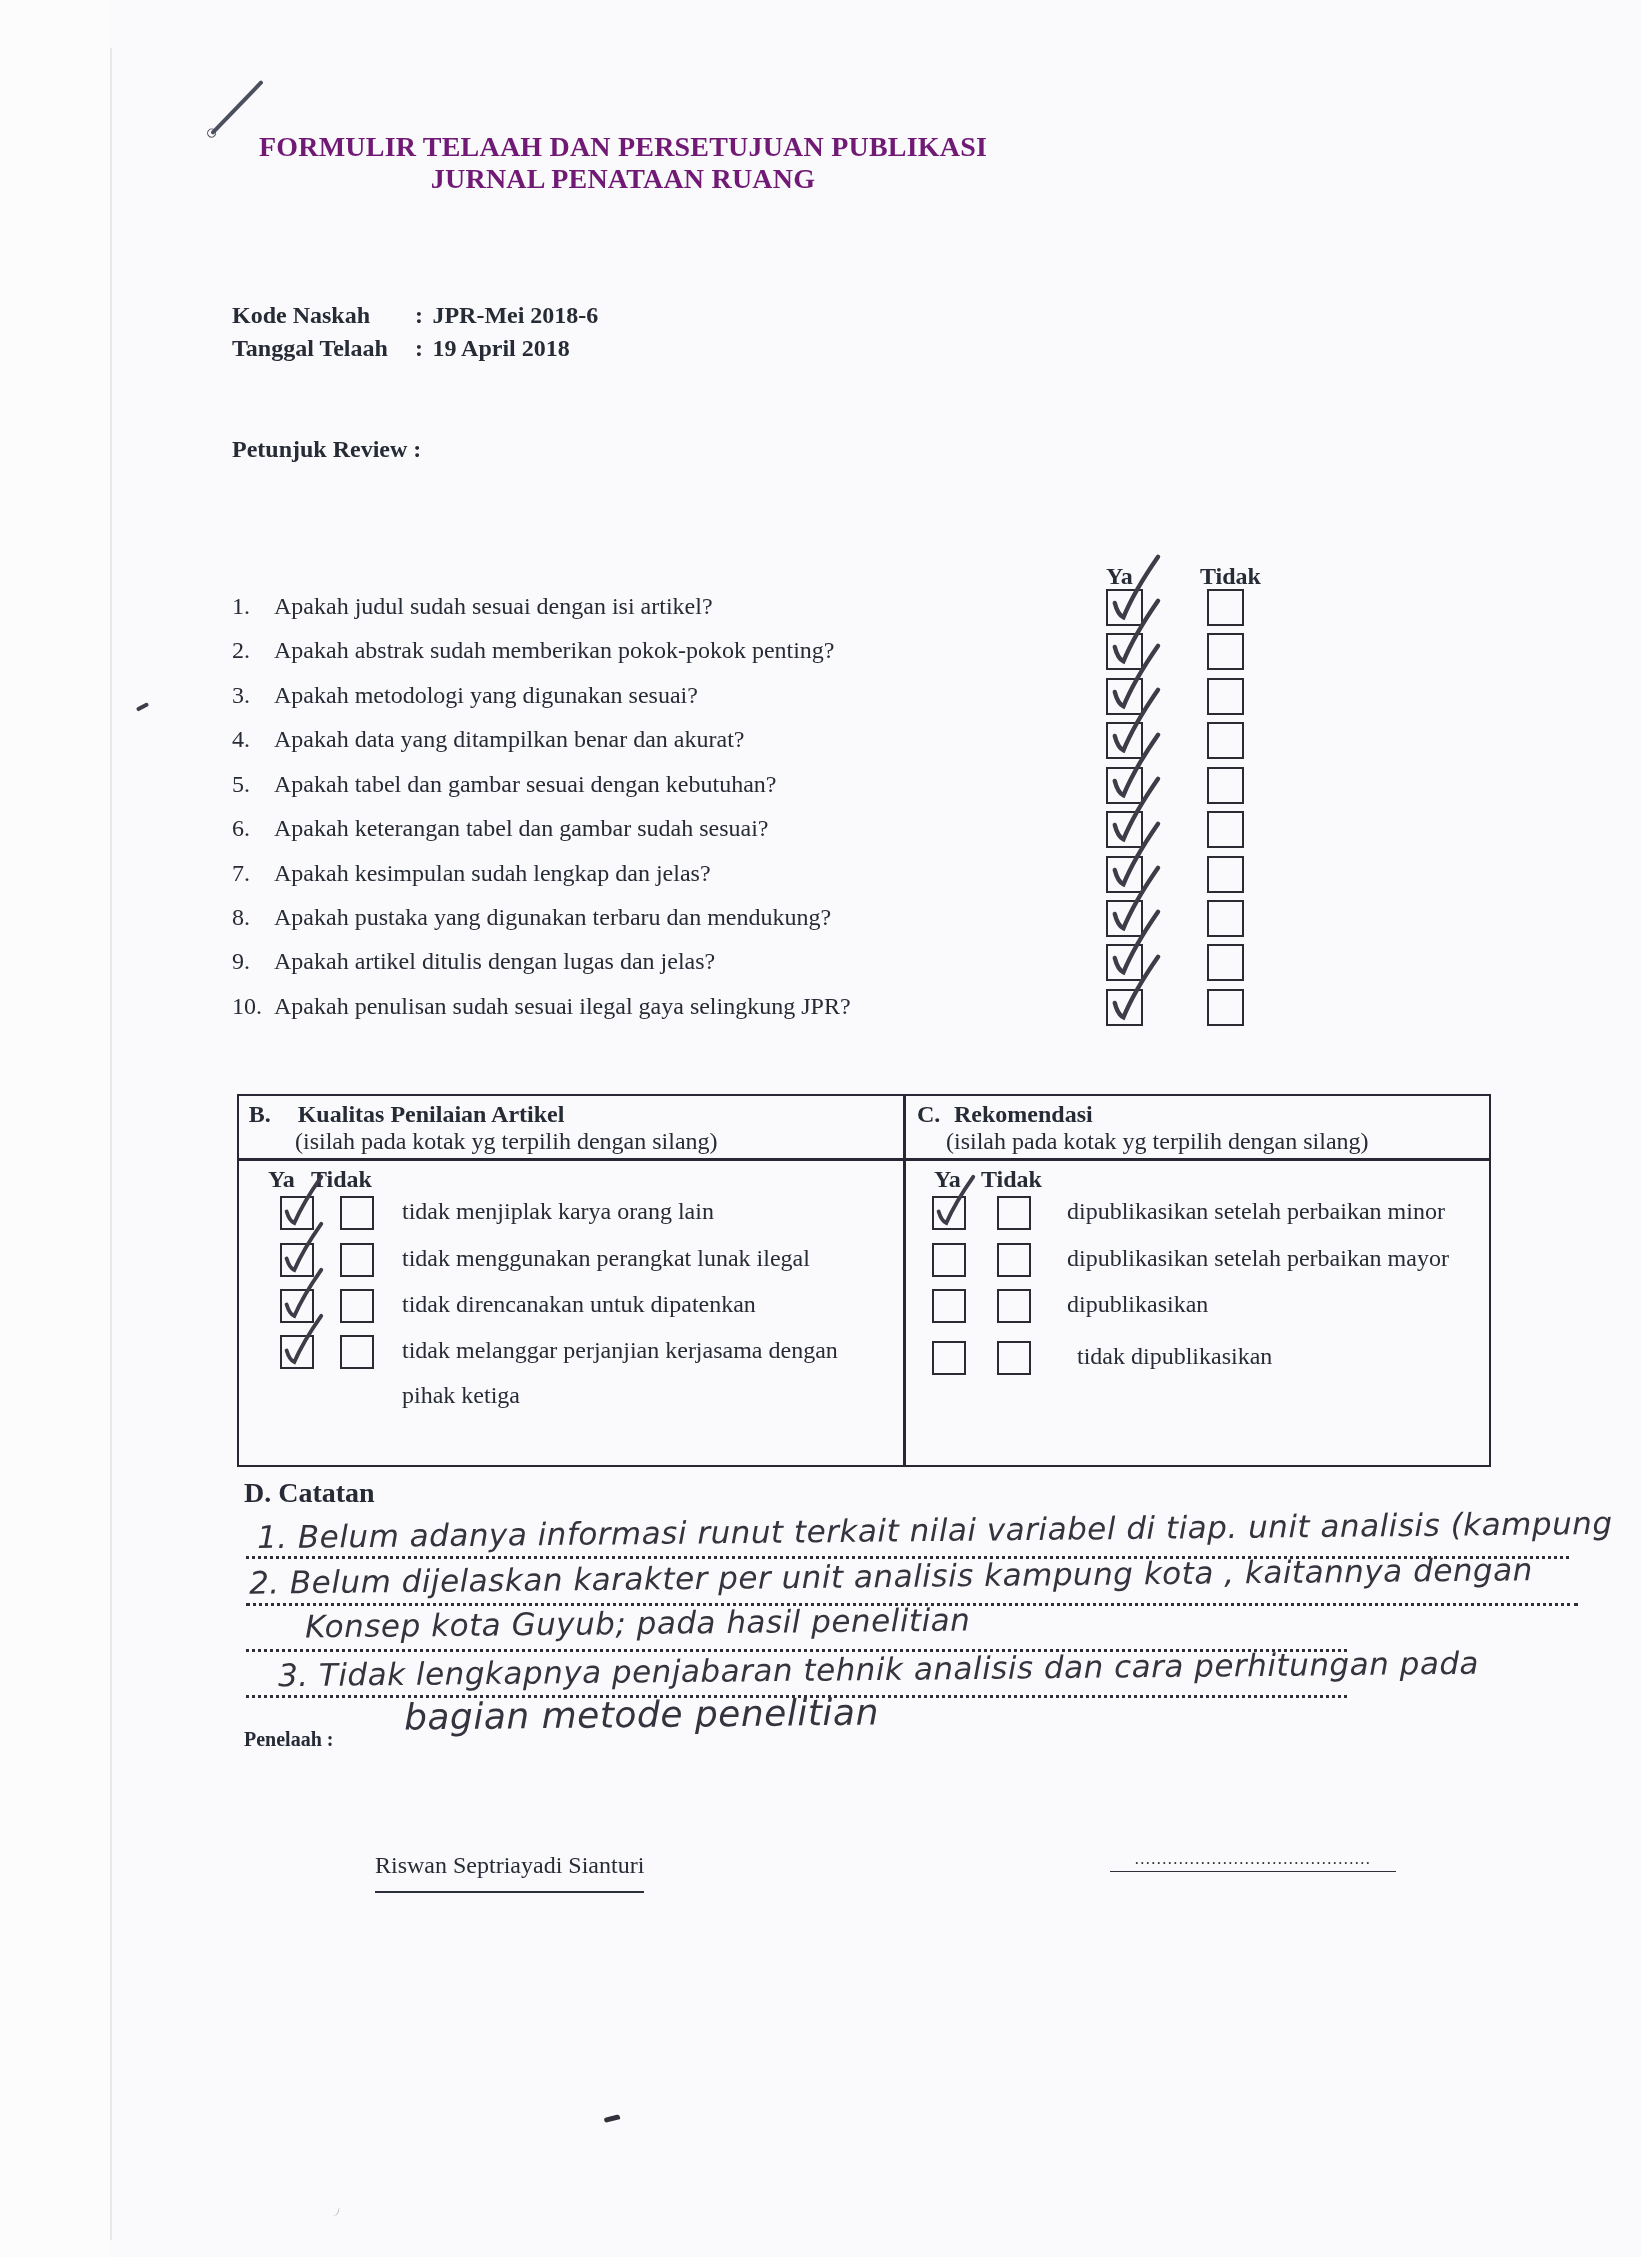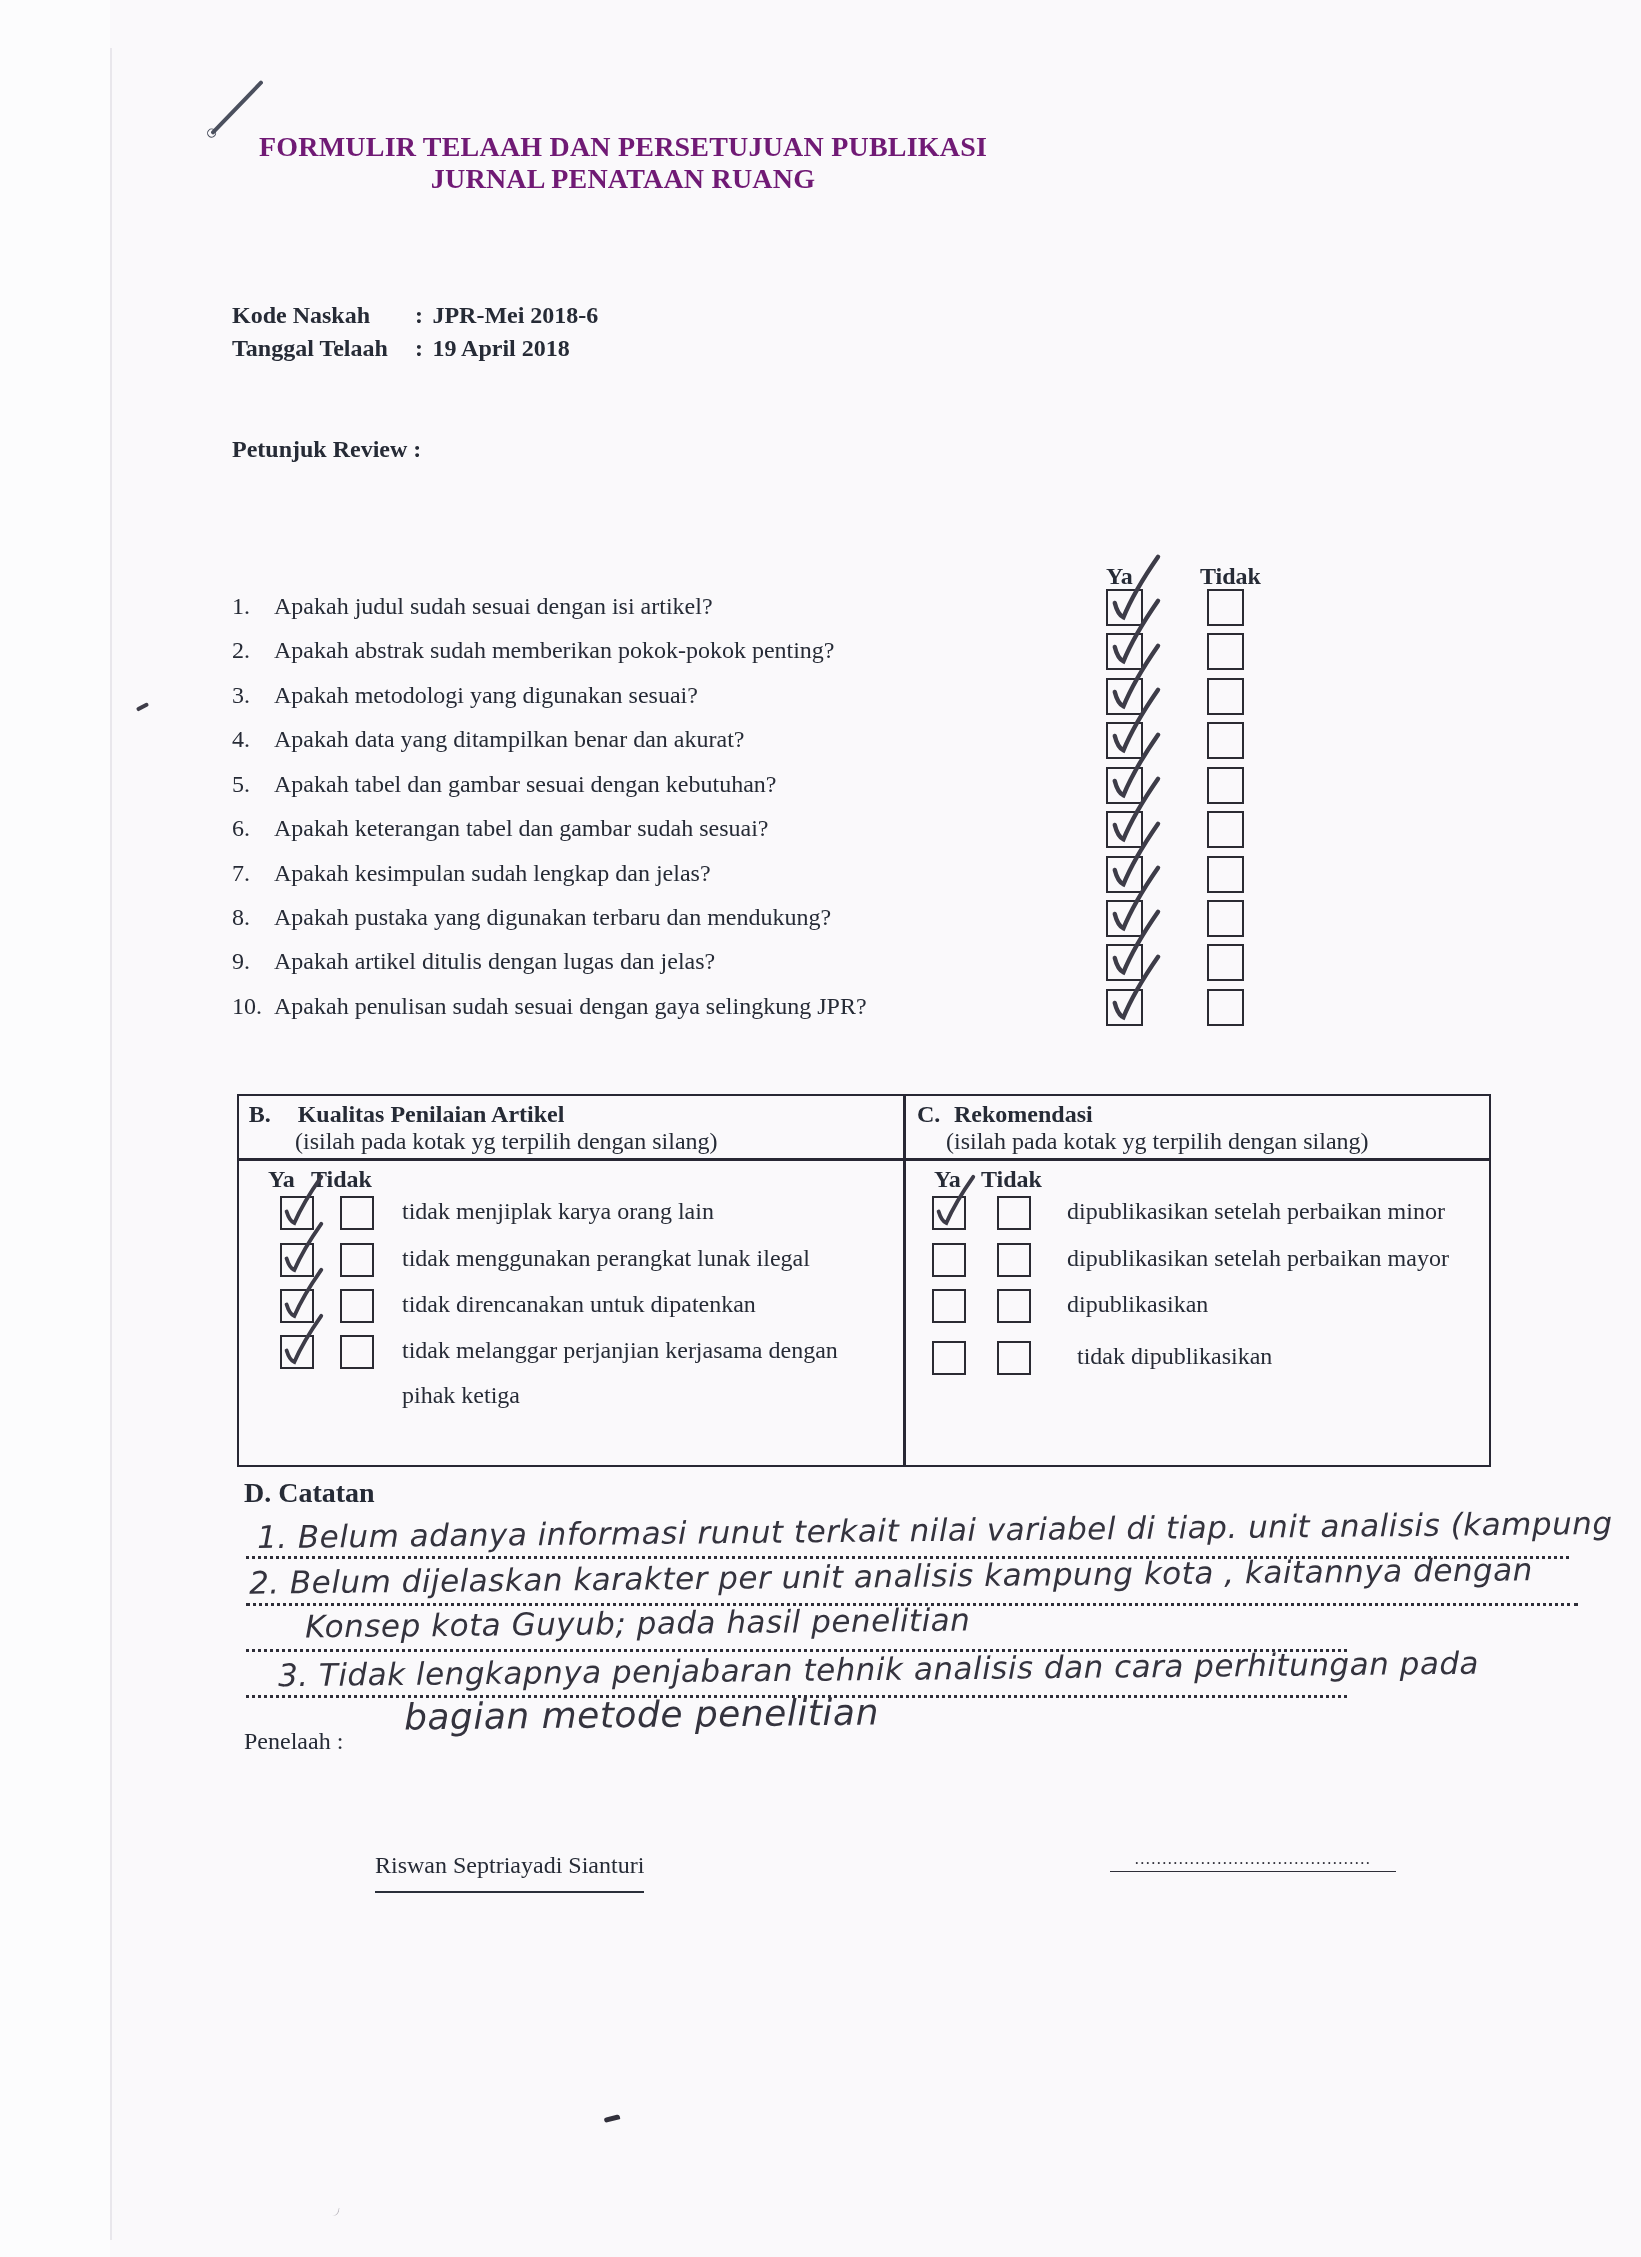--- a/index.html
+++ b/index.html
@@ -69,21 +69,21 @@
   .trow-text{position:absolute;white-space:nowrap;}
 
   
   .secD-h{position:absolute;left:244px;top:1477px;font-size:28px;font-weight:bold;}
   .dotline{position:absolute;height:0;border-bottom:3.9px dotted #2e2e38;}
   .hand{position:absolute;font-family:"DejaVu Sans", sans-serif;font-style:italic;color:#34333e;
         white-space:nowrap;transform:rotate(-0.6deg);letter-spacing:0.5px;}
   .hand.n{font-size:31px;}
   .hand.big{font-size:36px;}
 
-  .penelaah{position:absolute;left:244px;top:1728px;font-size:24px;font-weight:normal;}
+  .penelaah{position:absolute;left:244px;top:1728px;font-size:20px;font-weight:bold;}
 
   
   .sig-name{position:absolute;left:375px;top:1852px;font-size:24px;padding-bottom:12px;
             border-bottom:2.4px solid #2a2f3a;white-space:nowrap;}
   .sig-line{position:absolute;left:1110px;top:1846px;width:286px;text-align:center;
             border-bottom:1.9px solid #2e2e38;font-size:16.4px;letter-spacing:1.4px;color:#2e2e38;
             line-height:25px;overflow:hidden;white-space:nowrap;}
 </style>
 </head>
 <body>
@@ -202,21 +202,21 @@
       <span class="qtext">Apakah artikel ditulis dengan lugas dan jelas?</span>
       <span class="cb ya-a checked">
           <svg class="tick" viewBox="0 0 66 80">
             <path d="M13 56 Q16 68 22 71 Q33 44 58 8"></path>
           </svg>
         </span>
       <span class="cb tidak-a"></span>
     </div>
     <div class="qrow" style="top:426px">
       <span class="qnum">10.</span>
-      <span class="qtext">Apakah penulisan sudah sesuai dengan gaya selingkung JPR?</span>
+      <span class="qtext">Apakah penulisan sudah sesuai ilegal gaya selingkung JPR?</span>
       <span class="cb ya-a checked">
           <svg class="tick" viewBox="0 0 66 80">
             <path d="M13 56 Q16 68 22 71 Q33 44 58 8"></path>
           </svg>
         </span>
       <span class="cb tidak-a"></span>
     </div>
   </div>
 
   <div class="rtable">

